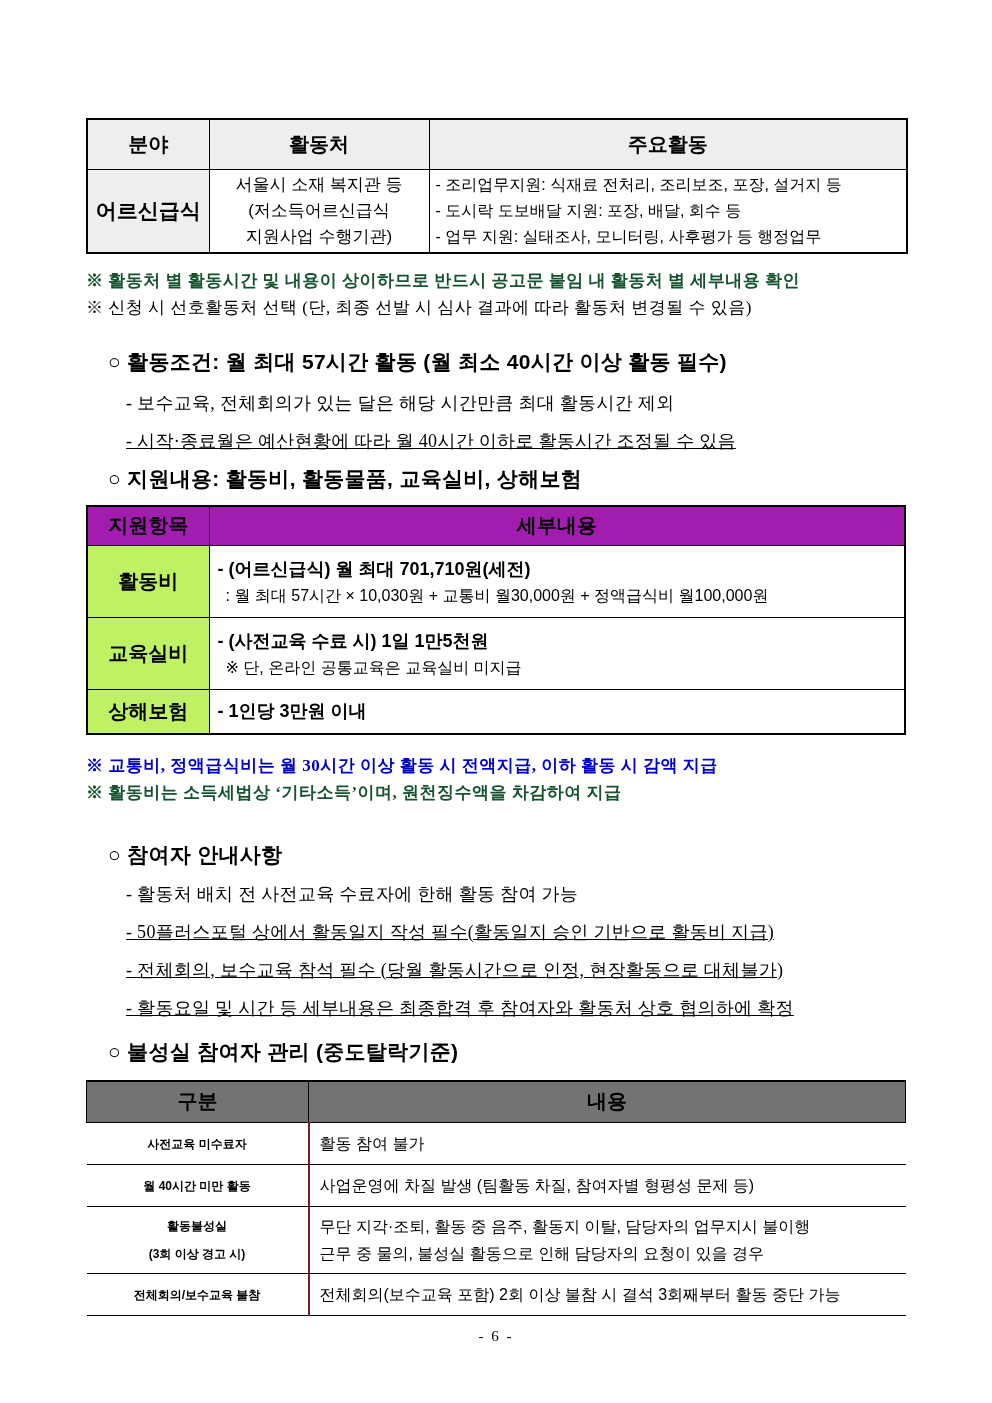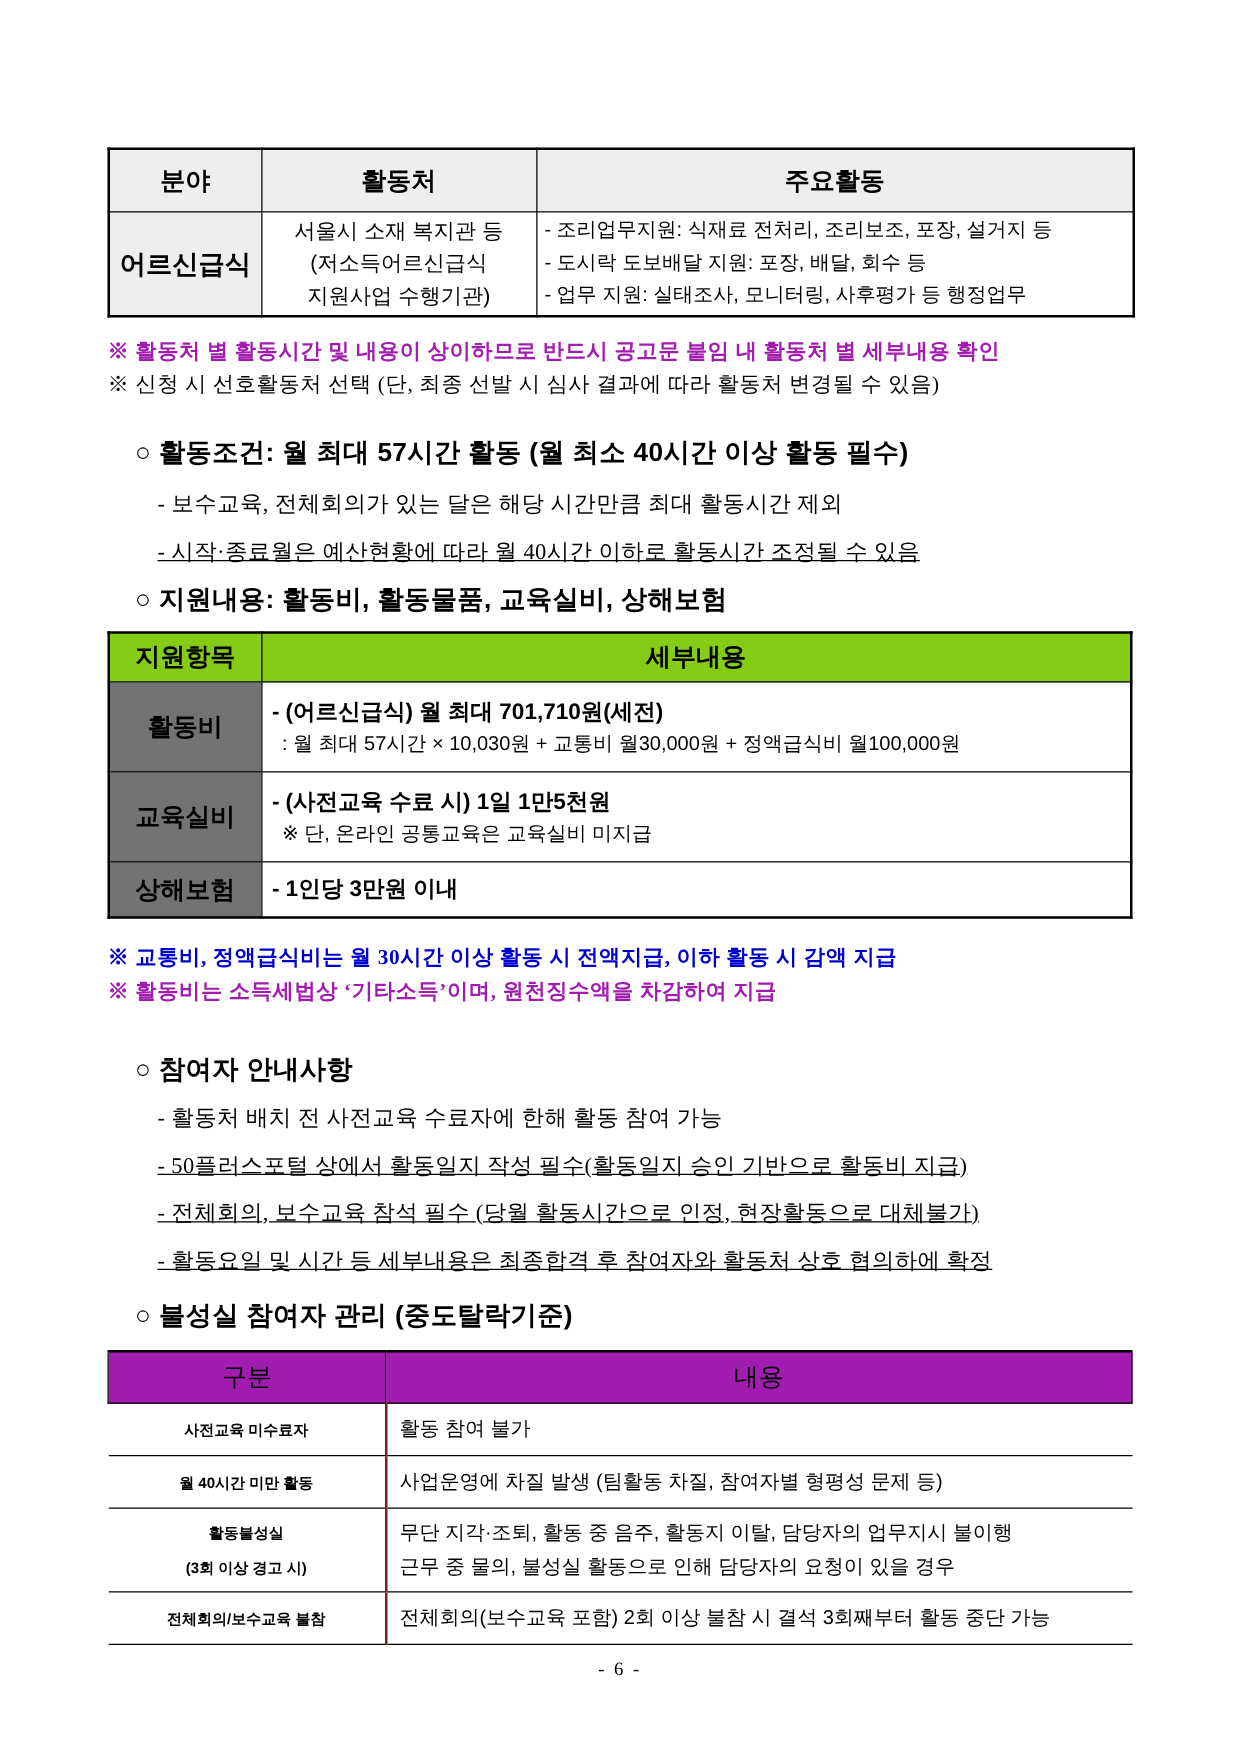--- a/index.html
+++ b/index.html
@@ -29,52 +29,52 @@
   .t1 .col-a { width: 122px; }
   .t1 .col-b { width: 220px; }
   .t1 .col-c { width: 478px; }
   .t1 td { height: 80px; }
   .t1 .cat { font-size: 21px; font-weight: bold; text-align: center; background: #eeeeee; }
   .t1 .place { font-size: 17px; text-align: center; line-height: 26px; }
   .t1 .acts { font-size: 16px; text-align: left; line-height: 26px; padding: 2px 6px; }
   
   .note { font-size: 17px; line-height: 27px; letter-spacing: 0.5px; }
   .note.first { margin-top: 13px; }
-  .red { color: #a21caf; }
+  .red { color: #14532d; }
   .blue { color: #0000cc; }
   .bold { font-weight: bold; }
   
   .h-main {
     font-family: "Liberation Sans", "DejaVu Sans", sans-serif;
     font-size: 21px; font-weight: bold;
     letter-spacing: 0.3px;
     padding-left: 22px;
   }
   .dash-item {
     font-size: 18px; line-height: 24px;
     padding-left: 40px;
     letter-spacing: 0.3px;
   }
   
   .t2 { margin-top: 12px; }
   .t2 .col-a { width: 122px; }
-  .t2 th { height: 40px; background: #84cc16; font-size: 20px; font-weight: bold; text-align: center; }
-  .t2 td.lbl { background: #737373; font-size: 20px; font-weight: bold; text-align: center; }
+  .t2 th { height: 40px; background: #a21caf; font-size: 20px; font-weight: bold; text-align: center; }
+  .t2 td.lbl { background: #bef264; font-size: 20px; font-weight: bold; text-align: center; }
   .t2 td.body { text-align: left; padding: 6px 8px; }
   .t2 .ln1 { font-size: 18px; font-weight: bold; line-height: 28px; }
   .t2 .ln2 { font-size: 16px; line-height: 26px; padding-left: 8px; }
   .t2 tr.r1 td { height: 72px; }
   .t2 tr.r2 td { height: 72px; }
   .t2 tr.r3 td { height: 44px; }
   
   .t3 { margin-top: 14px; }
   .t3 .col-a { width: 222px; }
   .t3 th {
-    height: 42px; background: #a21caf;
-    font-size: 20px; font-weight: normal; text-align: center;
+    height: 42px; background: #737373;
+    font-size: 20px; font-weight: bold; text-align: center;
     border-top: 2px solid #000; border-bottom: 1px solid #000;
   }
   .t3 th:first-child { border-left: 1.5px solid #000; }
   .t3 th:last-child  { border-right: 1.5px solid #000; border-left: 1px solid #000; }
   .t3 td { border-bottom: 1px solid #000; padding: 5px 0; }
   .t3 tr:last-child td { border-bottom: 1.5px solid #000; }
   .t3 td.lbl { font-size: 12px; font-weight: bold; text-align: center; line-height: 28px; }
   .t3 td.body { border-left: 2px solid #7f1d1d; font-size: 16px; text-align: left; padding-left: 10px; line-height: 27px; }
   .t3 tr.small td { height: 42px; }
   

